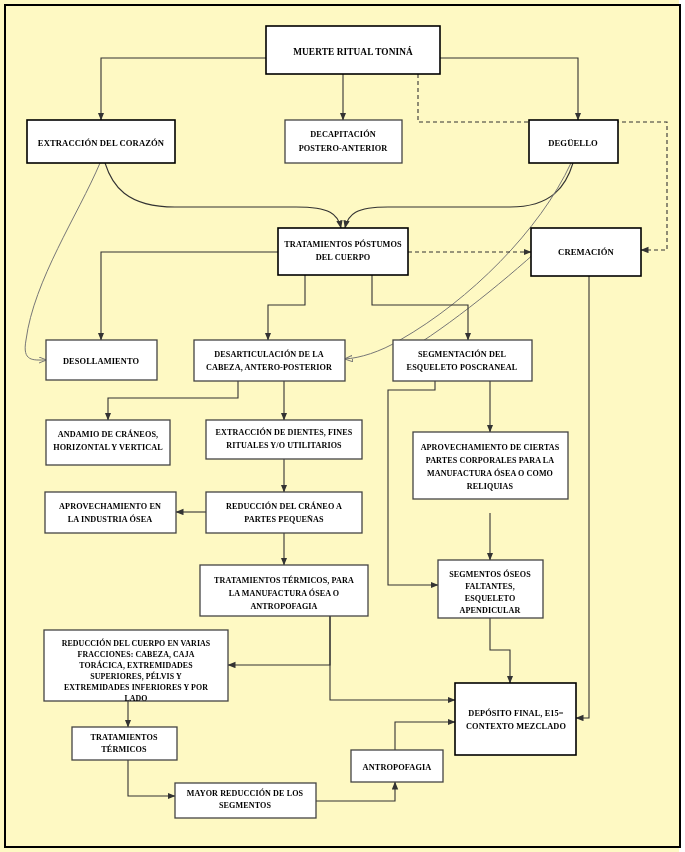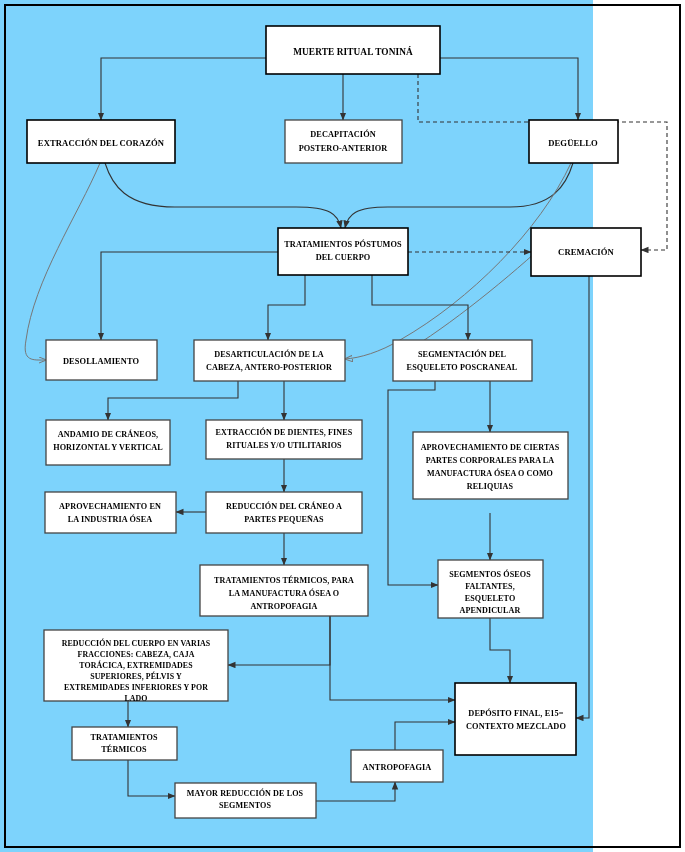--- a/index.html
+++ b/index.html
@@ -1,20 +1,20 @@
 <!DOCTYPE html>
 <html><head>
 <meta charset="utf-8">
 <style>
   html,body{margin:0;padding:0;background:#ffffff;}
   body{
     font-family:"Liberation Serif", serif;
     width:685px;height:852px;overflow:hidden;
   }
-  #diagram-root{position:relative;width:593px;height:852px;background:#7dd3fc;}
+  #diagram-root{position:relative;width:679px;height:852px;background:#fef9c3;}
   #flow-svg{position:absolute;left:0;top:0;width:685px;height:852px;}
   .node-label{
     font-family:"Liberation Serif", serif;
     font-weight:bold;
     text-anchor:middle;
     fill:#000;
     letter-spacing:0.1px;
   }
   .outer-frame{fill:none;stroke:#000;stroke-width:2;}
   .box{fill:#ffffff;stroke:#444;stroke-width:1.3;}

